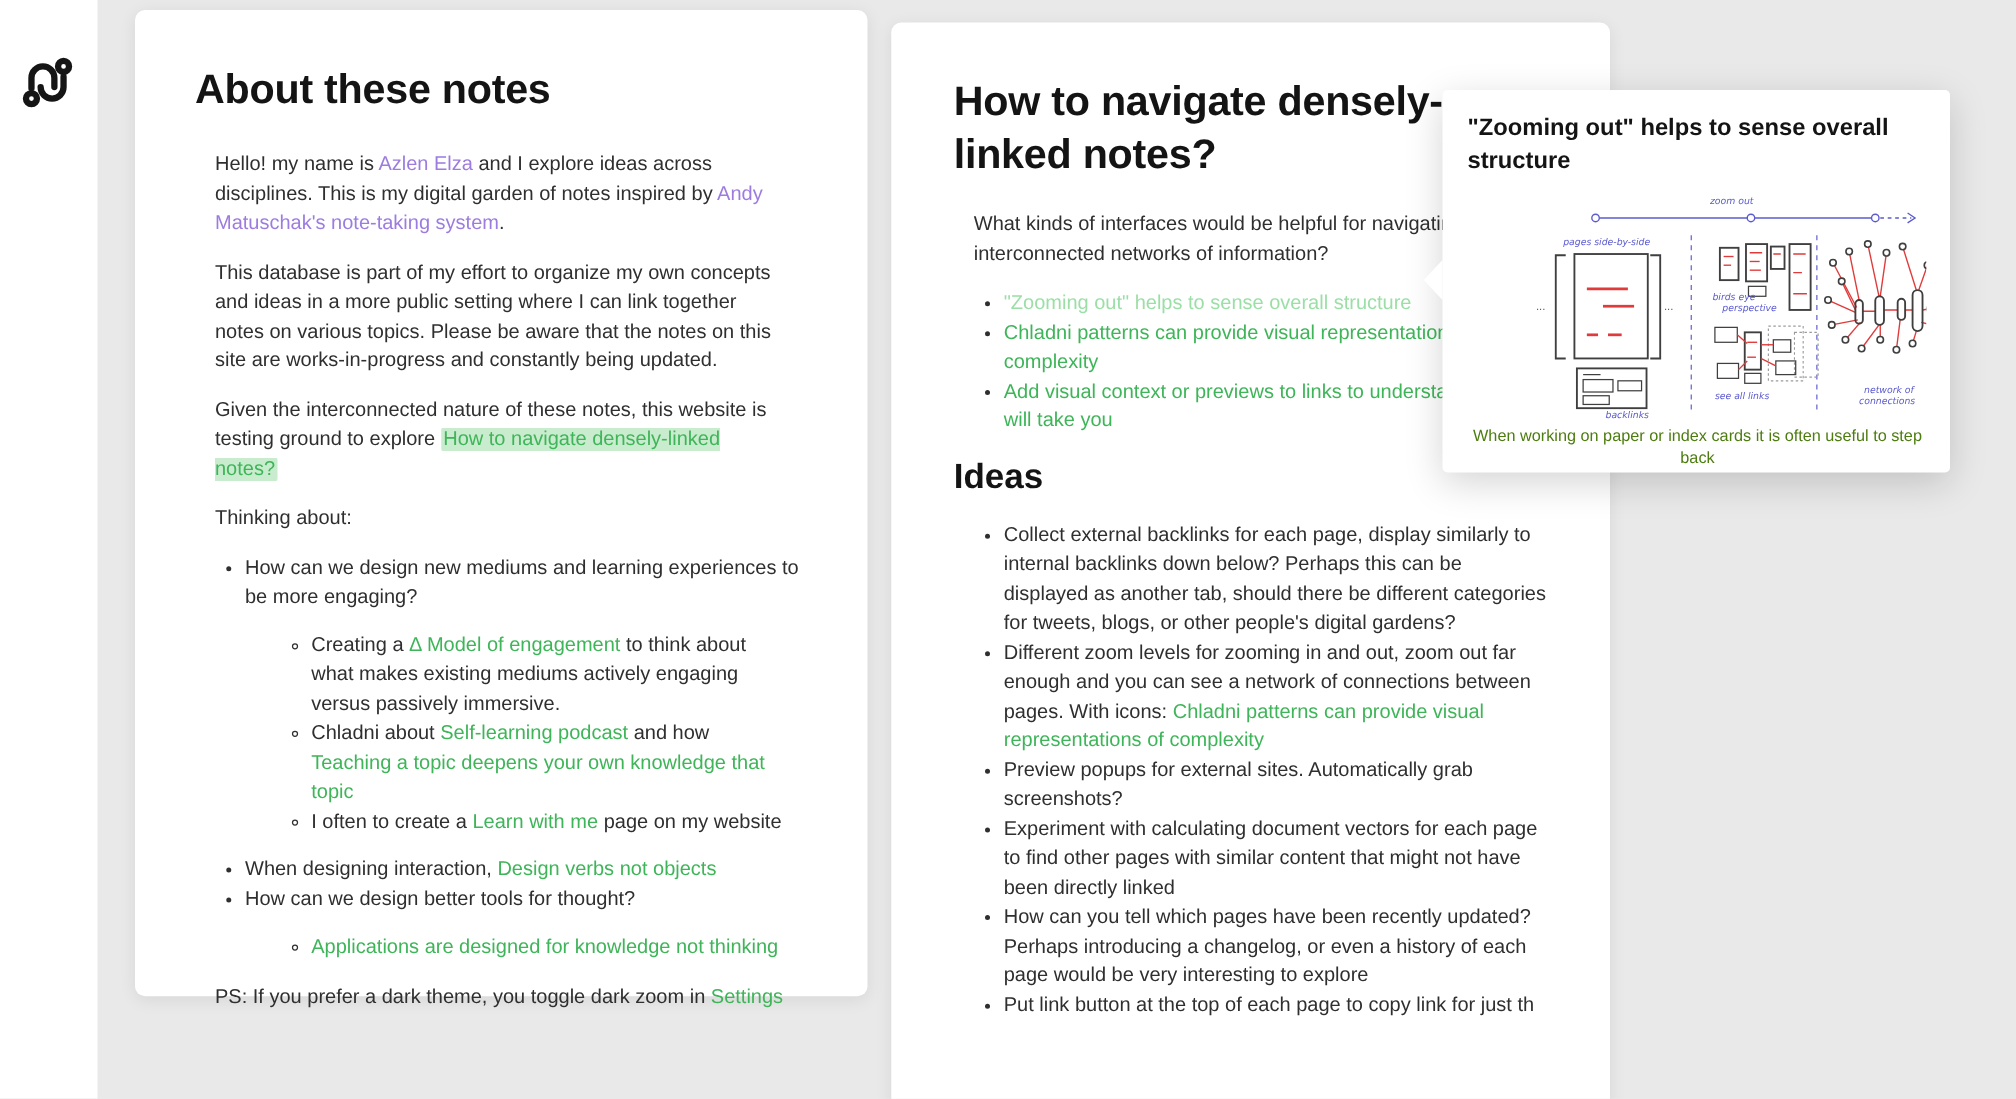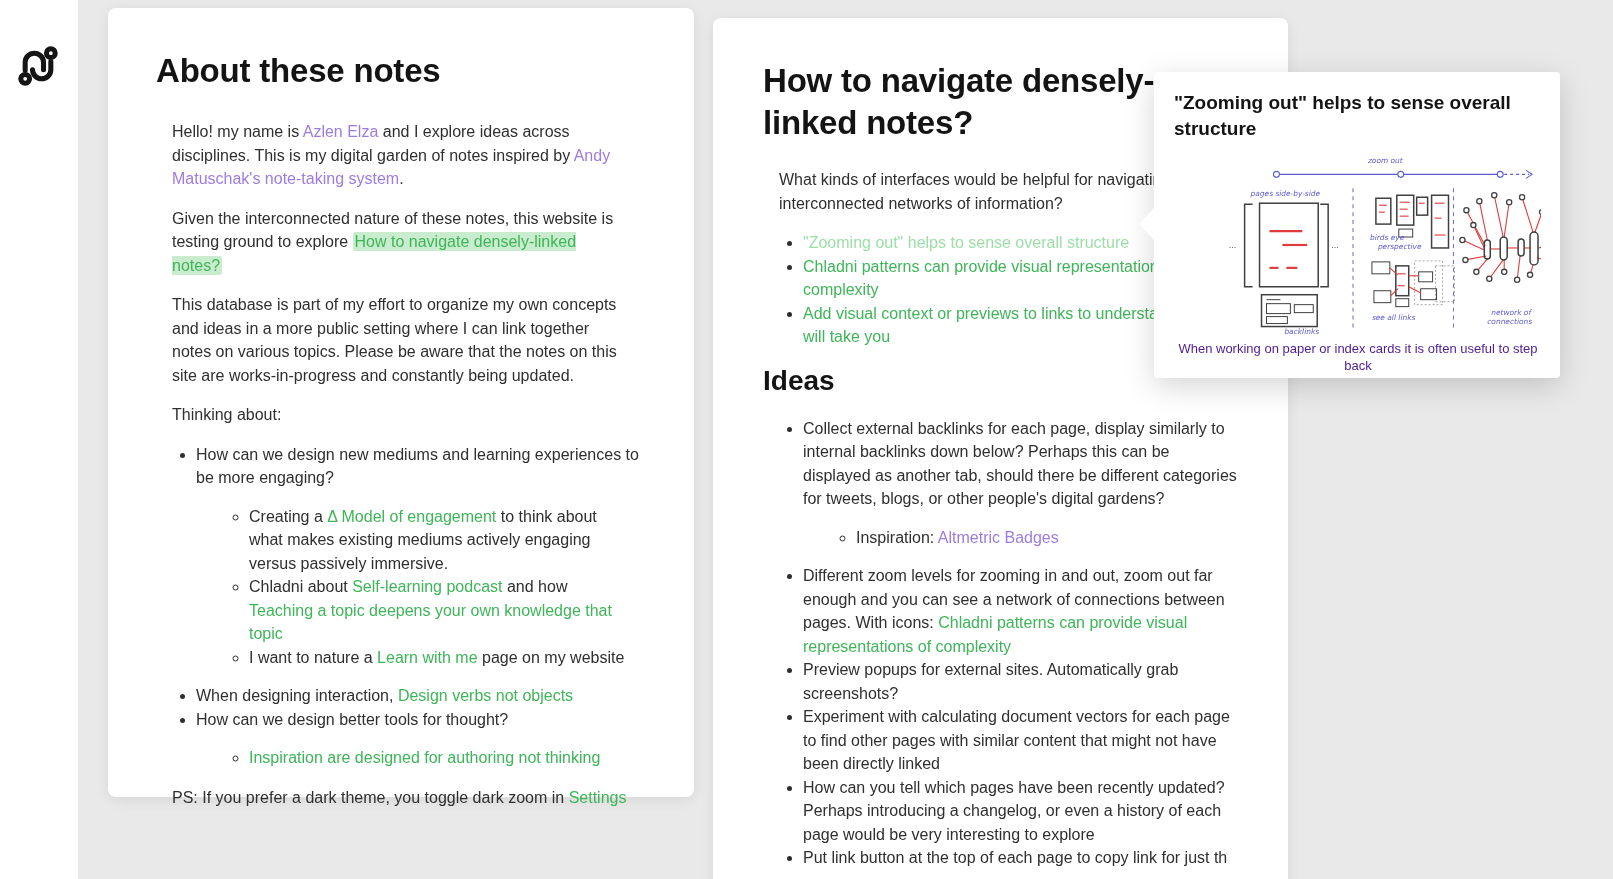--- a/index.html
+++ b/index.html
@@ -33,21 +33,21 @@
   .lk-ghl{color:var(--green);background:var(--green-highlight-bg);padding:1px 2px;border-radius:2px;}
   .lk-p{color:var(--purple);}
   
   .popup{position:absolute;left:1154px;top:72px;width:406px;height:306px;z-index:10;
          background:#fff;border-radius:4px;box-shadow:0 8px 30px rgba(0,0,0,.17);
          padding:18px 18px 12px 20px;}
   .popup-arrow{position:absolute;left:-15px;top:136px;width:0;height:0;
          border-top:16px solid transparent;border-bottom:16px solid transparent;
          border-right:15px solid #fff;}
   .popup h3{font-size:19px;font-weight:800;line-height:26px;margin:0 0 6px;color:var(--heading);}
-  .popup .caption{font-size:13px;line-height:17px;color:#4c1d95;text-align:center;margin-top:4px;}
+  .popup .caption{font-size:13px;line-height:17px;color:#4d7c0f;text-align:center;margin-top:4px;}
   
   .sketch{display:block;margin:2px auto 0;}
   .sketch .ink{stroke:var(--sketch-ink);stroke-width:1.5;fill:none;}
   .sketch .thin{stroke-width:1;}
   .sketch .red{stroke:var(--sketch-red);stroke-width:2.2;fill:none;}
   .sketch .redthin{stroke:var(--sketch-red);stroke-width:1.1;fill:none;}
   .sketch .blue{stroke:var(--sketch-blue);stroke-width:1.1;fill:none;}
   .sketch .sep{stroke:var(--sketch-blue);stroke-width:1.1;stroke-dasharray:4 4;opacity:.85;}
   .sketch .ghost{stroke:#9a9a9a;stroke-width:.9;fill:none;stroke-dasharray:2 2;}
   .sketch .hand{fill:var(--sketch-blue);font-size:7.5px;font-style:italic;font-family:"DejaVu Sans",sans-serif;}
@@ -64,53 +64,50 @@
       <circle cx="38" cy="10" r="4.8"></circle>
       <path d="M10 29 V20 A10 10 0 0 1 30 20 V28"></path>
       <path d="M38 19 V28 A10 10 0 0 1 18 28"></path>
     </g>
   </svg>
 </div>
 
 <div class="card card-about">
   <h1>About these notes</h1>
   <p><span>Hello! my name is </span><span class="lk lk-p">Azlen Elza</span><span> and I explore ideas across disciplines. This is my digital garden of notes inspired by </span><span class="lk lk-p">Andy Matuschak's note-taking system</span><span>.</span></p>
+  <p><span>This database is part of my effort to organize my own concepts and ideas in a more public setting where I can link together notes on various topics. Please be aware that the notes on this site are works-in-progress and constantly being updated.</span></p>
   <p><span>Given the interconnected nature of these notes, this website is testing ground to explore </span><span class="lk lk-ghl">How to navigate densely-linked notes?</span></p>
-  <p><span>This database is part of my effort to organize my own concepts and ideas in a more public setting where I can link together notes on various topics. Please be aware that the notes on this site are works-in-progress and constantly being updated.</span></p>
   <p><span>Thinking about:</span></p>
   <ul>
     <li><span>How can we design new mediums and learning experiences to be more engaging?</span></li>
     <ul>
       <li><span>Creating a </span><span class="lk lk-g">Δ Model of engagement</span><span> to think about what makes existing mediums actively engaging versus passively immersive.</span></li>
       <li><span>Chladni about </span><span class="lk lk-g">Self-learning podcast</span><span> and how </span><span class="lk lk-g">Teaching a topic deepens your own knowledge that topic</span></li>
-      <li><span>I want to nature a </span><span class="lk lk-g">Learn with me</span><span> page on my website</span></li>
+      <li><span>I often to create a </span><span class="lk lk-g">Learn with me</span><span> page on my website</span></li>
     </ul>
     <li><span>When designing interaction, </span><span class="lk lk-g">Design verbs not objects</span></li>
     <li><span>How can we design better tools for thought?</span></li>
     <ul>
-      <li><span class="lk lk-g">Inspiration are designed for authoring not thinking</span></li>
+      <li><span class="lk lk-g">Applications are designed for knowledge not thinking</span></li>
     </ul>
   </ul>
   <p><span>PS: If you prefer a dark theme, you toggle dark zoom in </span><span class="lk lk-g">Settings</span></p>
 </div>
 
 <div class="card card-nav">
   <h1>How to navigate densely-linked notes?</h1>
   <p><span>What kinds of interfaces would be helpful for navigating interconnected networks of information?</span></p>
   <ul>
     <li><span class="lk lk-gh">"Zooming out" helps to sense overall structure</span></li>
     <li><span class="lk lk-g">Chladni patterns can provide visual representations of complexity</span></li>
     <li><span class="lk lk-g">Add visual context or previews to links to understand where it will take you</span></li>
   </ul>
   <h2>Ideas</h2>
   <ul>
     <li><span>Collect external backlinks for each page, display similarly to internal backlinks down below? Perhaps this can be displayed as another tab, should there be different categories for tweets, blogs, or other people's digital gardens?</span></li>
-    <ul>
-      <li><span>Inspiration: </span><span class="lk lk-p">Altmetric Badges</span></li>
-    </ul>
     <li><span>Different zoom levels for zooming in and out, zoom out far enough and you can see a network of connections between pages. With icons: </span><span class="lk lk-g">Chladni patterns can provide visual representations of complexity</span></li>
     <li><span>Preview popups for external sites. Automatically grab screenshots?</span></li>
     <li><span>Experiment with calculating document vectors for each page to find other pages with similar content that might not have been directly linked</span></li>
     <li><span>How can you tell which pages have been recently updated? Perhaps introducing a changelog, or even a history of each page would be very interesting to explore</span></li>
     <li><span>Put link button at the top of each page to copy link for just th</span></li>
   </ul>
 </div>
 
 <div class="popup">
   <div class="popup-arrow"></div>

